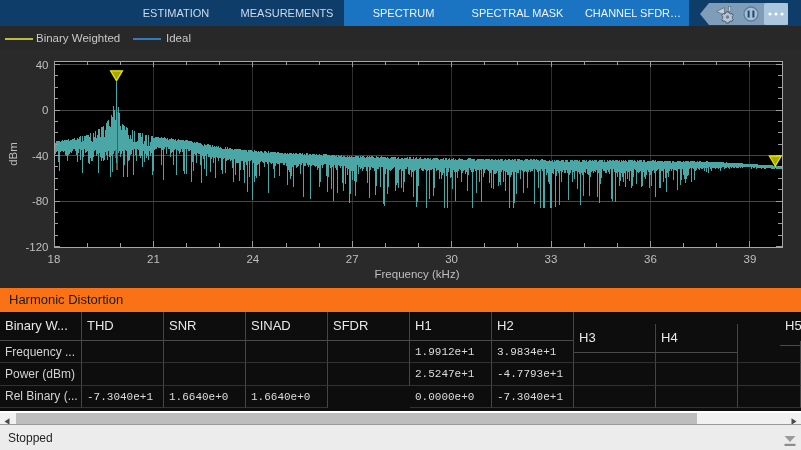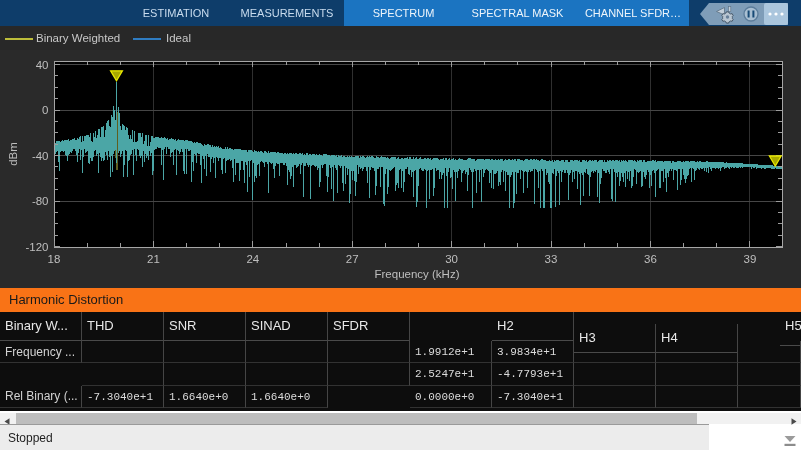--- a/index.html
+++ b/index.html
@@ -17,21 +17,21 @@
 .tbl{position:absolute;left:0;top:312px;width:801px;height:99px;background:#0d0d0d}
 .hc,.rc{position:absolute;border-right:1px solid #454545;border-bottom:1px solid #323232;overflow:hidden}
 .hc{border-bottom:1px solid #4a4a4a}
 .hc span{position:absolute;left:5px;top:6px;font-weight:normal;font-size:13px;color:#e8e8e8;white-space:nowrap}
 .rc span{position:absolute;left:5px;top:3.5px;font-size:12px;color:#d2d2d2;white-space:nowrap}
 .rc.mono span{font-family:"Liberation Mono",monospace;font-size:11px;top:5px;color:#dcdcdc}
 .wline{position:absolute;left:0;top:411px;width:801px;height:2px;background:#fff}
 .sbar{position:absolute;left:0;top:413px;width:801px;height:11px;background:#f1f1f1}
 .sthumb{position:absolute;left:16px;top:0;width:681px;height:11px;background:#bdbdbd}
 .sarrow{position:absolute;top:0;width:15px;height:11px;background:#f1f1f1}
-.status{position:absolute;left:0;top:424px;width:709px;height:26px;background:#ececec;border-top:1px solid #9a9a9a;font-size:12px;color:#1e1e1e}
+.status{position:absolute;left:0;top:424px;width:801px;height:26px;background:#ececec;border-top:1px solid #9a9a9a;font-size:12px;color:#1e1e1e}
 .status .l{position:absolute;left:8px;top:6px}
 .status .r{position:absolute;left:236px;top:6px;white-space:nowrap}
 .mini{position:absolute;left:784px;top:10px;width:12px;height:12px}
 </style></head><body>
 <div id="root">
 <div class="tabbar">
 <div class="sel"></div>
 <div class="tab" style="left:138px;width:76px">ESTIMATION</div>
 <div class="tab" style="left:238px;width:98px">MEASUREMENTS</div>
 <div class="tab lt" style="left:366px;width:75px">SPECTRUM</div>
@@ -102,20 +102,23 @@
       </div>
       <div class="hc" style="left:164px;width:82px;top:0;height:29px">
         <span>SNR</span>
       </div>
       <div class="hc" style="left:246px;width:82px;top:0;height:29px">
         <span>SINAD</span>
       </div>
       <div class="hc" style="left:328px;width:82px;top:0;height:29px">
         <span>SFDR</span>
       </div>
+      <div class="hc" style="left:410px;width:82px;top:0;height:29px">
+        <span>H1</span>
+      </div>
       <div class="hc" style="left:492px;width:82px;top:0;height:29px">
         <span>H2</span>
       </div>
       <div class="hc" style="left:574px;width:82px;top:12px;height:29px">
         <span>H3</span>
       </div>
       <div class="hc" style="left:656px;width:82px;top:12px;height:29px">
         <span>H4</span>
       </div>
       <div class="hc" style="left:780px;width:63px;top:0;height:34px">
@@ -143,20 +146,23 @@
         <span>3.9834e+1</span>
       </div>
       <div class="rc" style="left:574px;width:82px;top:29.0px;height:22.4px">
         <span></span>
       </div>
       <div class="rc" style="left:656px;width:82px;top:29.0px;height:22.4px">
         <span></span>
       </div>
       <div class="rc" style="left:738px;width:63px;top:29.0px;height:22.4px">
         <span></span>
+      </div>
+      <div class="rc lab" style="left:0;width:82px;top:51.4px;height:22.4px">
+        <span>Power (dBm)</span>
       </div>
       <div class="rc" style="left:82px;width:82px;top:51.4px;height:22.4px">
         <span></span>
       </div>
       <div class="rc" style="left:164px;width:82px;top:51.4px;height:22.4px">
         <span></span>
       </div>
       <div class="rc" style="left:246px;width:82px;top:51.4px;height:22.4px">
         <span></span>
       </div>

